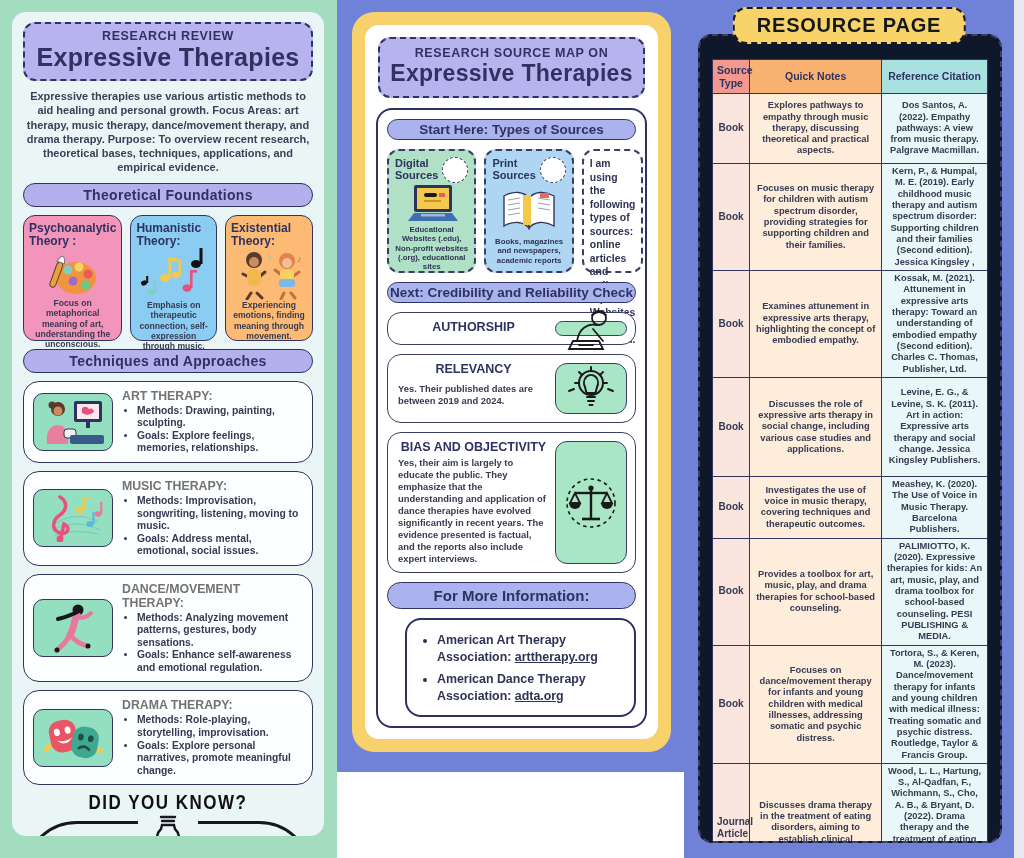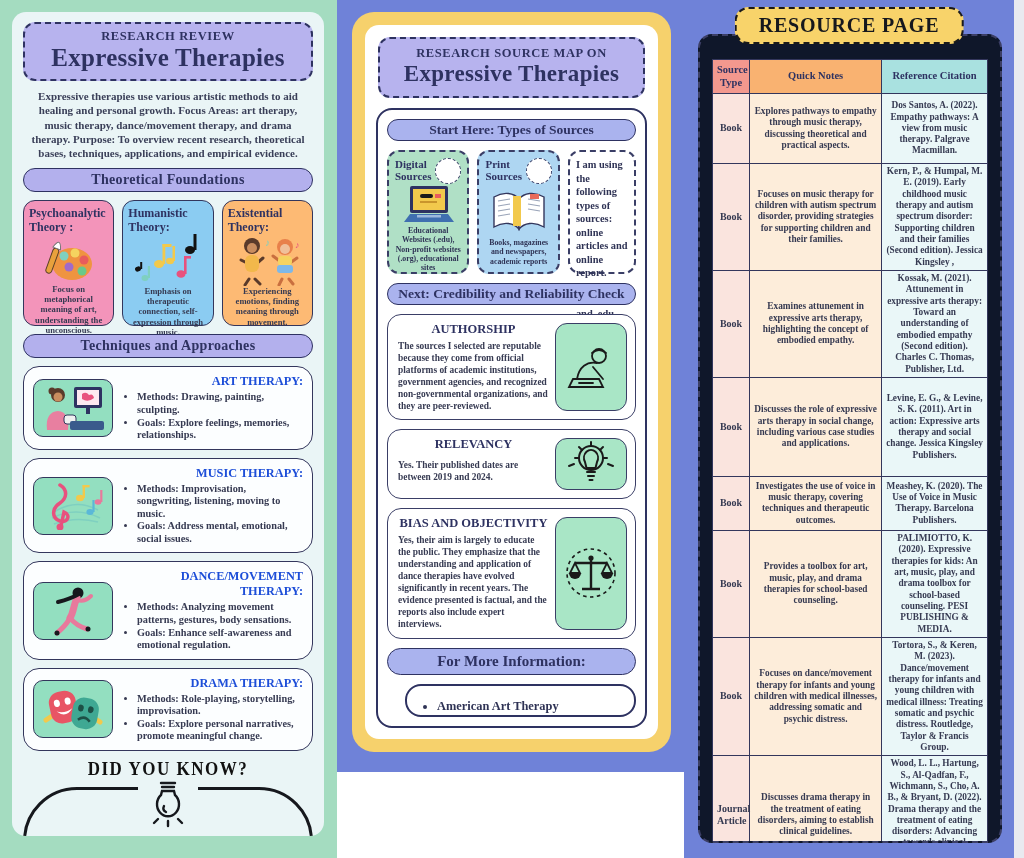--- a/index.html
+++ b/index.html
@@ -1,38 +1,38 @@
 <!DOCTYPE html>
 <html><head>
 <meta charset="utf-8">
 <style>
   html,body{margin:0;padding:0;background:#fff;}
   #root{position:relative;width:1024px;height:858px;overflow:hidden;
-        font-family:Liberation Serif, serif;color:#3b3f58;}
+        font-family:Liberation Sans, sans-serif;color:#3b3f58;}
   
   .panel-left{position:absolute;left:0;top:0;width:337px;height:858px;background:#a4dcc0;}
   .left-inner{position:absolute;left:12px;top:12px;right:13px;bottom:22px;background:#eaf5f6;
               border-radius:14px;padding:10px 11px;display:flex;flex-direction:column;gap:8px;overflow:hidden;}
   .title-box{border:2.5px dashed #2e3261;background:#b7b3ee;border-radius:12px;text-align:center;padding:5px 4px 7px;}
   .kicker{font-size:12.5px;font-weight:800;color:#2e3261;letter-spacing:.6px;}
   .big-title{font-size:25px;font-weight:800;color:#2e3261;letter-spacing:.3px;}
   .intro{font-size:11px;font-weight:600;color:#3a3f58;text-align:center;line-height:1.3;padding:0 2px;}
   .pill{background:#b3b0ed;border:1.5px solid #2e3261;border-radius:999px;text-align:center;
         font-size:14px;font-weight:800;color:#2e3261;padding:3px 10px;letter-spacing:.3px;}
   .theory-row{display:flex;gap:8px;height:126px;}
   .theory-card{flex:1;border:1.7px solid #33365c;border-radius:12px;padding:6px 5px;display:flex;flex-direction:column;}
   .theory-title{font-size:12px;font-weight:800;color:#2e3261;line-height:1.1;}
   .theory-icon{flex:1;display:flex;align-items:center;justify-content:center;}
   .theory-desc{font-size:8.6px;font-weight:600;color:#363a52;text-align:center;line-height:1.2;}
   .tech-card{display:flex;gap:9px;border:1.7px solid #33365c;border-radius:16px;background:#fcfeff;
              padding:7px 9px;align-items:center;}
   .tech-icon-box{width:78px;height:56px;background:#93dfc0;border:1.6px solid #33365c;border-radius:10px;
                  flex:none;display:flex;align-items:center;justify-content:center;}
   .tech-content{flex:1;min-width:0;}
-  .tech-title{font-size:12.3px;font-weight:800;color:#1d4ed8;text-align:right;margin-bottom:2px;}
+  .tech-title{font-size:12.3px;font-weight:800;color:#737373;text-align:left;margin-bottom:2px;}
   .tech-list{margin:0;padding-left:15px;font-size:10.3px;font-weight:600;color:#363a52;line-height:1.22;}
   .dyk-heading{text-align:center;font-size:17px;font-weight:800;color:#111;letter-spacing:1.5px;transform:scaleY(1.15);}
   .dyk-bubble{position:relative;border:3px solid #16181d;border-radius:54px;min-height:128px;
               padding:30px 16px 10px;text-align:center;font-size:13.4px;font-weight:600;color:#2f3446;line-height:1.3;}
   .dyk-bulb{position:absolute;top:-10px;left:50%;transform:translateX(-50%);background:#eaf5f6;padding:0 8px;}
   
   .panel-mid{position:absolute;left:337px;top:0;width:347px;height:772px;background:#6f82d8;}
   .yellow-frame{position:absolute;left:15px;top:12px;right:13px;bottom:20px;background:#f6d16c;border-radius:22px;}
   .mid-white{position:absolute;left:13px;top:13px;right:13px;bottom:13px;background:#fff;border-radius:14px;
              padding:11px 11px;display:flex;flex-direction:column;overflow:hidden;}
@@ -369,21 +369,20 @@
               <div class="src-caption">Books, magazines and newspapers, academic reports</div>
             </div>
 
             <div class="src-card src-note">I am using the following types of sources: online articles and online report. Websites are .org and .edu.</div>
           </div>
 
           <div class="pill-mid">Next: Credibility and Reliability Check</div>
 
           <div class="cred-card">
             <div class="cred-title">AUTHORSHIP</div>
-            <div class="cred-text">The sources I selected are reputable because they come from official platforms of academic institutions, government agencies, and recognized non-governmental organizations, and they are peer-reviewed.</div>
             <div class="cred-icon-box">
               <svg width="52" height="44" viewBox="0 0 52 44" fill="none" stroke="#1a1a1a" stroke-width="1.8" stroke-linecap="round">
                 <circle cx="34" cy="11" r="7"></circle>
                 <path d="M27 8 q7 -6 14 0"></path>
                 <path d="M12 34 c2 -12 10 -18 20 -16"></path>
                 <path d="M28 22 l10 12"></path>
                 <path d="M8 34 l26 0 l4 8 l-34 0 z"></path>
                 <line x1="14" y1="38" x2="28" y2="38"></line>
               </svg>
             </div>

